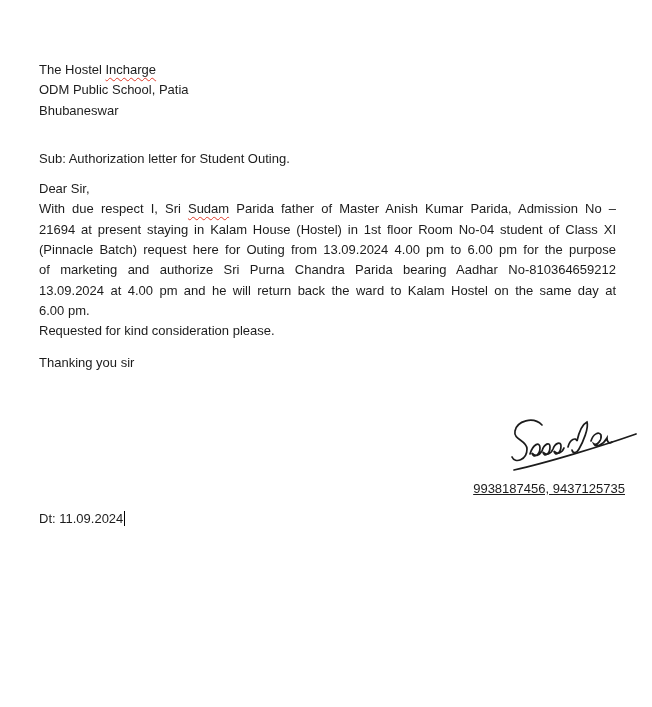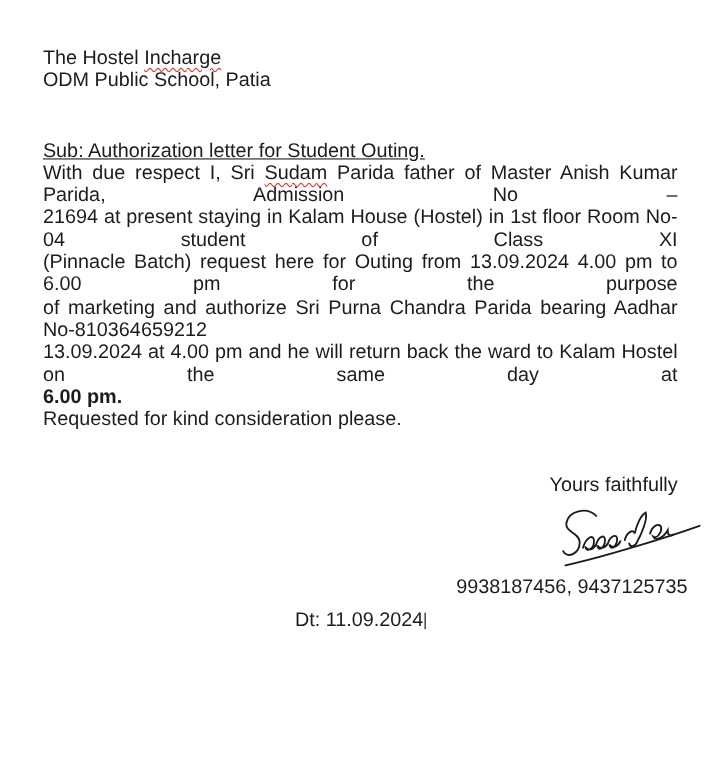--- a/index.html
+++ b/index.html
@@ -9,85 +9,87 @@
   }
   * { margin: 0; padding: 0; box-sizing: border-box; }
   html, body { background: #ffffff; }
   .page {
     position: relative;
     width: 652px;
     height: 707px;
     background: var(--page-bg);
     color: var(--text-color);
     font-family: "Liberation Sans", sans-serif;
-    font-size: 18px;
+    font-size: 13px;
     line-height: 20.3px;
-    padding: 42px 36px 0 39px;
+    padding: 60px 36px 0 39px;
     overflow: hidden;
   }
   .textblock { width: 577px; }
   .line { min-height: 20.3px; }
   .misspelled {
     text-decoration: underline;
     text-decoration-style: wavy;
     text-decoration-color: var(--squiggle-color);
     text-decoration-thickness: 1px;
     text-underline-offset: 3px;
   }
-  .subject   { margin-top: 44px; text-decoration: underline; }
+  .subject   { margin-top: 28px; }
   .salutation{ margin-top: 10px; }
   .body-para { }
   .body-line { text-align: justify; text-align-last: justify; }
-  .body-line.last { text-align-last: left; font-weight: bold; }
+  .body-line.last { text-align-last: left; }
   .request   { }
   .thanks    { margin-top: 11px; }
   .sign-block{ margin-top: 40px; text-align: right; }
   .signature-wrap { margin: 6px -26px 0 0; height: 66px; }
   .signature-wrap svg { display: inline-block; }
   .sign-name  { margin-right: -11px; }
-  .sign-phone { margin-right: -9px; }
-  .dateline  { margin-top: 10px; text-align: center; }
+  .sign-phone { margin-right: -9px; text-decoration: underline; }
+  .dateline  { margin-top: 10px; text-align: left; }
   .caret {
     display: inline-block;
     width: 1px;
     height: 15px;
     background: #000;
     vertical-align: -3px;
     margin-left: 1px;
   }
 </style>
 </head>
 <body>
 
 <div class="page">
 
   <div class="textblock">
 
     <div>
       <div class="line"><span>The Hostel </span><span class="misspelled">Incharge</span></div>
       <div class="line">ODM Public School, Patia</div>
+      <div class="line">Bhubaneswar</div>
     </div>
 
     <div class="line subject">Sub: Authorization letter for Student Outing.</div>
 
+    <div class="line salutation">Dear Sir,</div>
 
     <div class="body-para">
       <div class="line body-line"><span>With due respect I, Sri </span><span class="misspelled">Sudam</span><span> Parida father of Master Anish Kumar Parida, Admission No –</span></div>
       <div class="line body-line">21694 at present staying in Kalam House (Hostel) in 1st floor Room No-04 student of Class XI</div>
       <div class="line body-line">(Pinnacle Batch) request here for Outing from 13.09.2024  4.00 pm to 6.00 pm for the purpose</div>
       <div class="line body-line">of marketing  and authorize  Sri Purna Chandra Parida bearing Aadhar No-810364659212</div>
       <div class="line body-line">13.09.2024 at 4.00 pm and he will return back the ward to Kalam Hostel on the same day at</div>
       <div class="line body-line last">6.00 pm.</div>
     </div>
 
     <div class="line request">Requested for kind consideration please.</div>
 
+    <div class="line thanks">Thanking you sir</div>
 
     <div class="sign-block">
-      <div class="line">Yours faithfully</div>
 
       <div class="signature-wrap">
         <svg width="136" height="64" viewBox="0 0 136 64" fill="none" xmlns="http://www.w3.org/2000/svg">
           <g stroke="#1c1c1c" stroke-width="1.7" stroke-linecap="round" fill="none">
             <path d="M36,12 C27,3 11,8 9,18 C7,27 21,27 21,36 C21,47 9,51 6,44"></path>
             <path d="M24,41 C27,31 34,28 34,35 C34,42 27,46 26,40 C29,44 33,43 36,38 C38,31 44,28 44,34 C44,41 38,45 37,39 C40,43 45,41 47,36 C49,30 55,28 55,33 C55,40 49,44 48,38 C51,42 56,40 58,35"></path>
             <path d="M62,34 C64,26 70,24 71,28 C73,19 77,11 81,9 C83,15 77,29 73,36 C71,40 67,41 66,37"></path>
             <path d="M85,28 C87,21 93,18 95,22 C96,27 91,33 88,31 C90,35 97,32 101,25 C101,29 103,31 106,29"></path>
             <path d="M8,57 C40,50 96,33 130,21"></path>
           </g>

